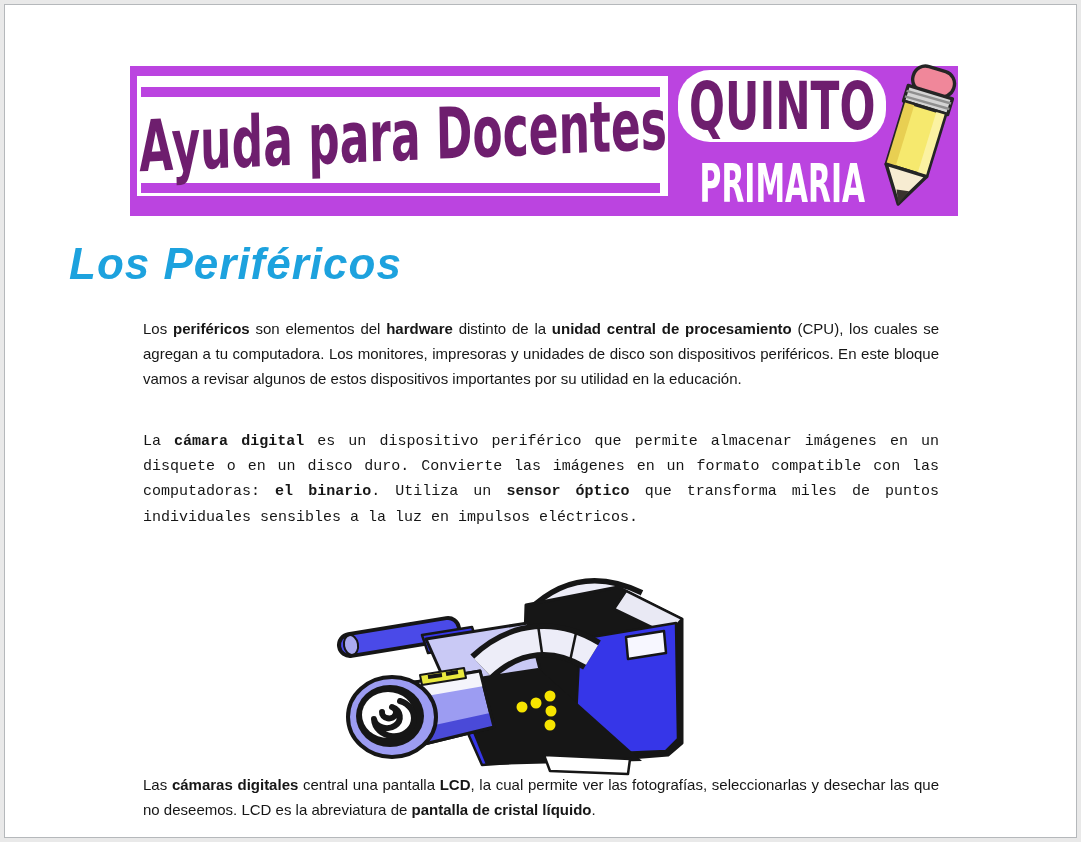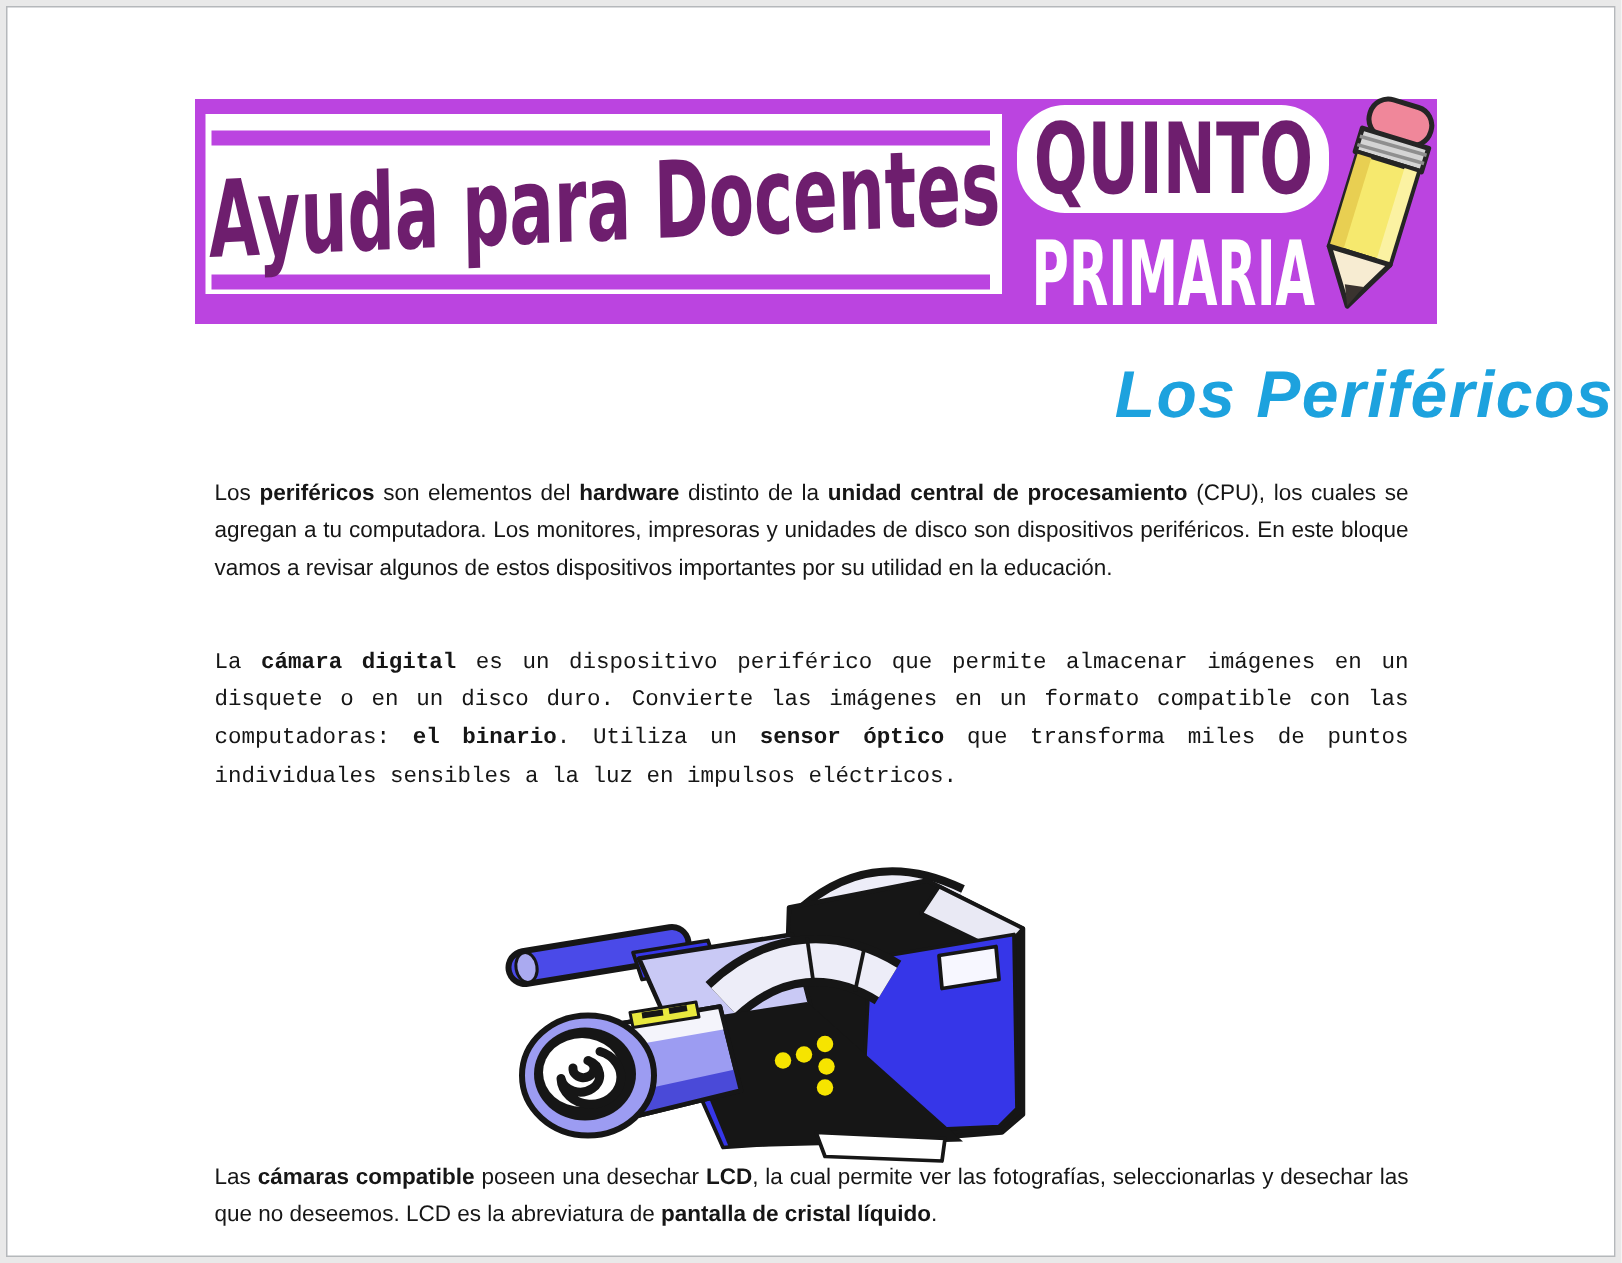--- a/index.html
+++ b/index.html
@@ -47,29 +47,29 @@
   .grade-pill span {
     color:#6e1e6e; font-family:"DejaVu Sans", sans-serif;
     font-weight:bold; font-size:46px; white-space:nowrap;
     transform:scaleX(0.92) scaleY(1.42);
   }
   .grade-sub {
     position:absolute; left:544px; top:90px;
     width:216px; height:56px;
     display:flex; align-items:center; justify-content:center;
     color:#ffffff; font-family:"DejaVu Sans", sans-serif;
-    font-weight:bold; font-size:40px; white-space:nowrap;
+    font-weight:bold; font-size:35px; white-space:nowrap;
   }
   .grade-sub span { display:inline-block; transform:scaleX(0.85) scaleY(1.5); }
   .pencil { position:absolute; left:736px; top:-2px; width:100px; height:154px; }
   
   .title {
     position:absolute; top:234px; left:0; width:100%;
     margin:0; padding-left:64px; box-sizing:border-box;
-    text-align:right;
+    text-align:left;
     color:#1da2de;
     font-size:44px; font-weight:bold; font-style:italic;
     letter-spacing:1px;
   }
   
   .para {
     position:absolute; left:138px; width:796px; margin:0;
     font-size:15px; line-height:25.2px;
     color:#161616; text-align:justify;
   }
@@ -171,15 +171,15 @@
           <circle cx="192" cy="132" r="5.5"></circle>
           <circle cx="206" cy="128" r="5.5"></circle>
           <circle cx="220" cy="121" r="5.5"></circle>
           <circle cx="221" cy="136" r="5.5"></circle>
           <circle cx="220" cy="150" r="5.5"></circle>
         </g>
       </g>
     </svg>
   </div>
 
-  <p class="para p3"><span>Las </span><b>cámaras compatible</b><span> poseen una desechar </span><b>LCD</b><span>, la cual permite ver las fotografías, seleccionarlas y desechar las que no deseemos. LCD es la abreviatura de </span><b>pantalla de cristal líquido</b><span>.</span></p>
+  <p class="para p3"><span>Las </span><b>cámaras digitales</b><span> central una pantalla </span><b>LCD</b><span>, la cual permite ver las fotografías, seleccionarlas y desechar las que no deseemos. LCD es la abreviatura de </span><b>pantalla de cristal líquido</b><span>.</span></p>
 
 </div>
 
 </body></html>

